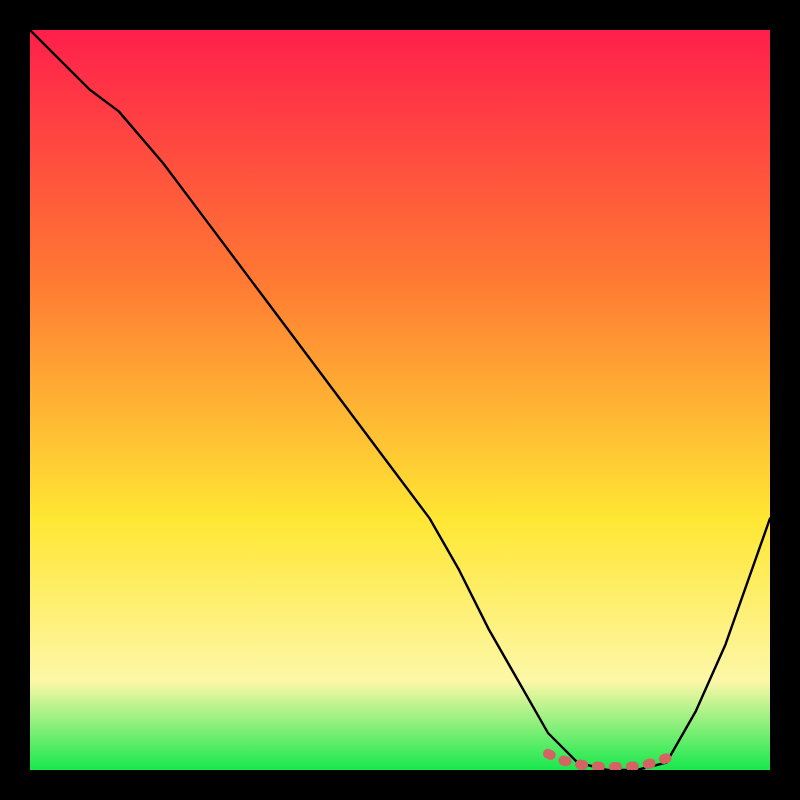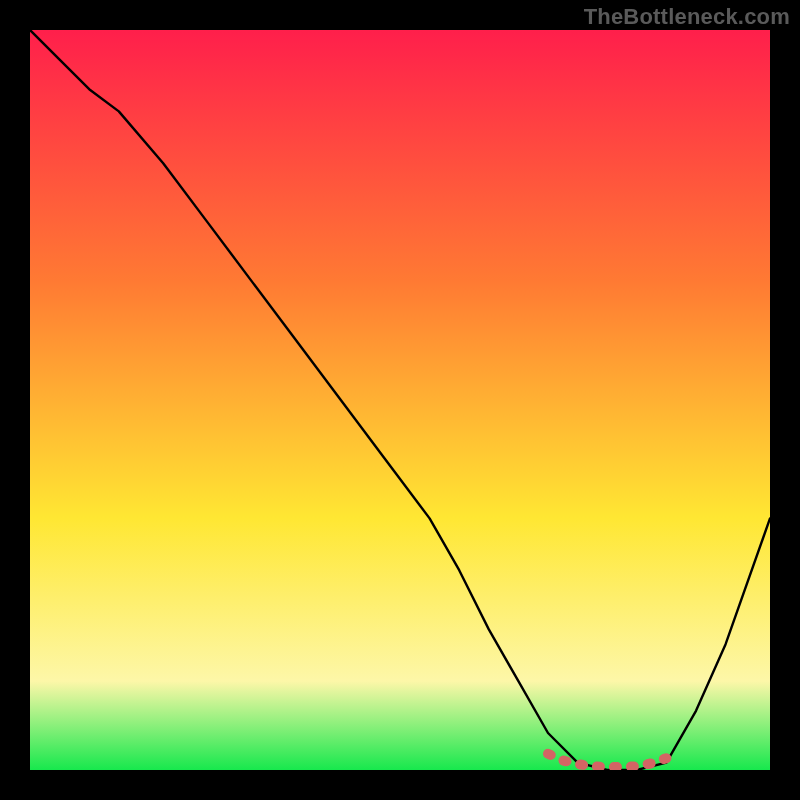--- a/index.html
+++ b/index.html
@@ -33,21 +33,20 @@
     top: 30px;
     width: 740px;
     height: 740px;
   }
   svg { display: block; }
 </style>
 </head>
 <body>
 
 <div class="frame">
-  <div class="watermark">TheBottleneck.com</div>
 
   <div class="plot-wrap">
     <svg id="chart-svg" width="740" height="740" viewBox="0 0 740 740">
       <defs>
         <linearGradient id="bg-grad" x1="0" y1="0" x2="0" y2="1">
           <stop id="g0" offset="0%" stop-color="#ff1f4b"></stop>
           <stop id="g1" offset="34%" stop-color="#ff7a33"></stop>
           <stop id="g2" offset="66%" stop-color="#ffe733"></stop>
           <stop id="g3" offset="88%" stop-color="#fdf7a8"></stop>
           <stop id="g4" offset="100%" stop-color="#17e84d"></stop>

